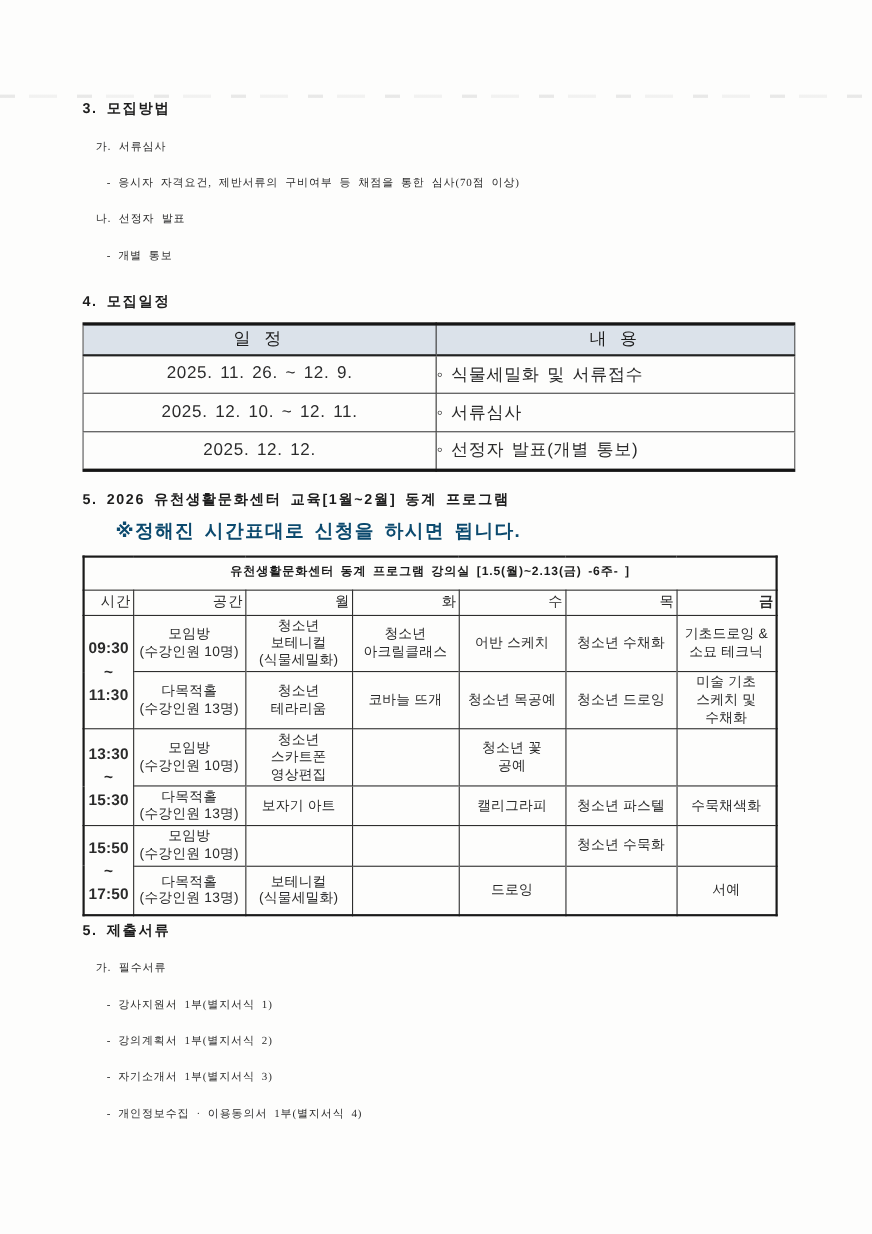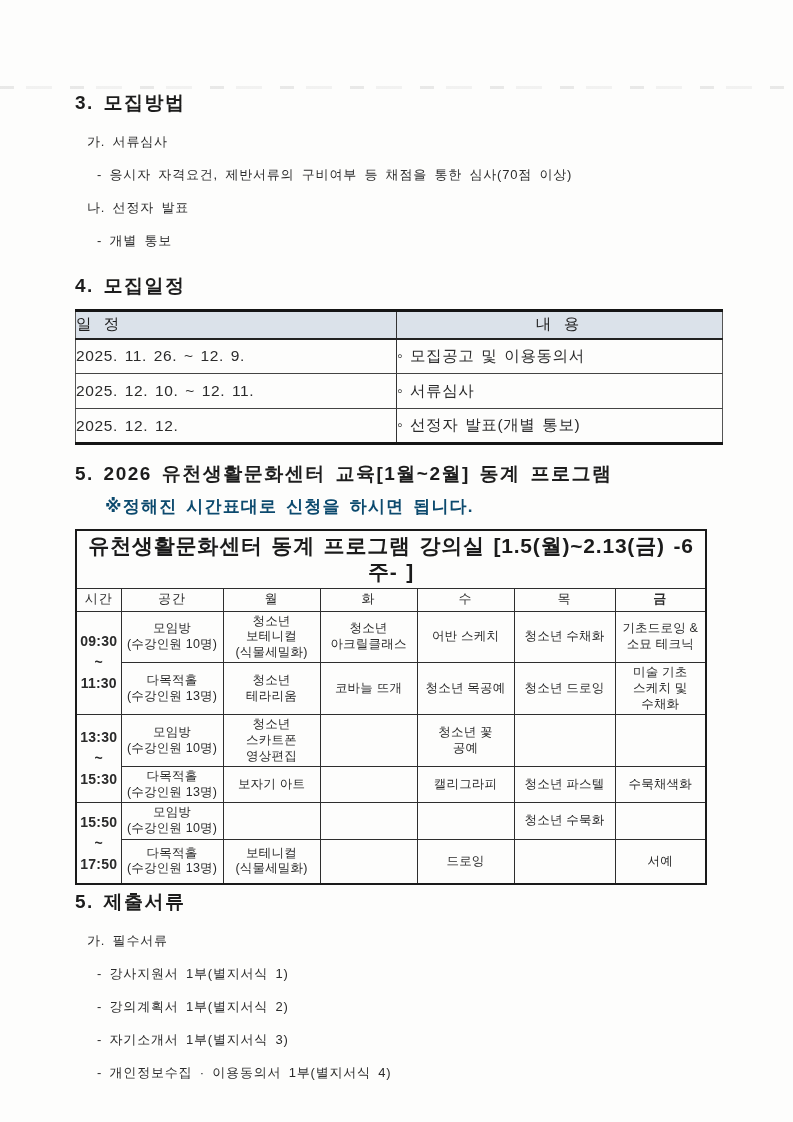--- a/index.html
+++ b/index.html
@@ -19,42 +19,42 @@
     left: 0; top: 86px;
     width: 100%; height: 3px;
     background: repeating-linear-gradient(90deg,
       rgba(120,120,120,.28) 0 14px, rgba(255,255,255,0) 14px 26px,
       rgba(140,140,140,.18) 26px 52px, rgba(255,255,255,0) 52px 70px);
     opacity: .55;
   }
   .content { padding: 0 71px 0 75px; }
 
   h2.sec {
-    font-size: 19px;
+    font-size: 13px;
     font-weight: bold;
     letter-spacing: 1.5px;
     word-spacing: 3px;
     color: #1d1d1d;
   }
   #s3 { margin-top: 90px; }
   #s4 { margin-top: 16px; }
   #s5 { margin-top: 16px; }
   #s5b { margin-top: 4px; }
 
   .plist { margin-top: 9px; }
   .plist p {
-    font-size: 13px;
+    font-size: 10px;
     line-height: 33px;
     letter-spacing: 0.8px;
     word-spacing: 3px;
     color: #2b2b2b;
     white-space: nowrap;
   }
   .lvl1 { padding-left: 12px; }
-  .lvl2 { padding-left: 22px; }
+  .lvl2 { padding-left: 22px; font-family: Liberation Serif, serif; }
 
   
   table.t1 {
     margin-top: 10px;
     width: 647px;
     border-collapse: collapse;
     table-layout: fixed;
     border-top: 3px solid #151515;
     border-bottom: 3px solid #151515;
     border-left: 1px solid #555;
@@ -71,21 +71,21 @@
   }
   table.t1 td {
     height: 35px;
     font-size: 15.5px;
     letter-spacing: 0.6px;
     word-spacing: 2px;
     border-bottom: 1px solid #444;
     color: #2b2b2b;
   }
   table.t1 tr:last-child td { border-bottom: none; }
-  table.t1 .c-date { text-align: left; border-right: 1px solid #333; }
+  table.t1 .c-date { text-align: center; border-right: 1px solid #333; }
   table.t1 th.c-date { border-right: 1px solid #333; }
   table.t1 .c-desc { text-align: left; }
 
   .note {
     margin: 8px 0 0 30px;
     font-size: 17px;
     font-weight: bold;
     letter-spacing: 1.2px;
     word-spacing: 3px;
     color: #0c4a6e;
@@ -105,31 +105,32 @@
     vertical-align: middle;
     font-size: 12.5px;
     letter-spacing: 0.2px;
     color: #2a2a2a;
     white-space: pre-line;
     line-height: 1.25;
     padding: 2px 1px;
   }
   table.t2 .tbl-title {
     height: 30px;
-    font-size: 21px;
+    font-size: 11px;
     font-weight: bold;
     letter-spacing: 0.8px;
     word-spacing: 2px;
     color: #1b1b1b;
   }
   table.t2 th.day {
     height: 23px;
     font-weight: normal;
     font-size: 13px;
     letter-spacing: 1px;
+    text-align: right;
   }
   table.t2 th.day.bold { font-weight: bold; }
   table.t2 td.time {
     font-weight: bold;
     font-size: 14px;
     line-height: 1.5;
   }
   table.t2 tr.r1 td { border-bottom: 1px dotted #9a9a9a; }
   table.t2 tr.r1 td.time { border-bottom: 1px solid #2e2e2e; }
   table.t2 tr.tall td { height: 49px; }
@@ -160,21 +161,21 @@
         </colgroup>
       <thead>
         <tr>
           <th class="c-date">일 정</th>
           <th class="c-desc" style="text-align:center">내 용</th>
         </tr>
       </thead>
       <tbody>
         <tr>
           <td class="c-date">2025. 11. 26. ~ 12. 9.</td>
-          <td class="c-desc">◦ 모집공고 및 이용동의서</td>
+          <td class="c-desc">◦ 식물세밀화 및 서류접수</td>
         </tr>
         <tr>
           <td class="c-date">2025. 12. 10. ~ 12. 11.</td>
           <td class="c-desc">◦ 서류심사</td>
         </tr>
         <tr>
           <td class="c-date">2025. 12. 12.</td>
           <td class="c-desc">◦ 선정자 발표(개별 통보)</td>
         </tr>
       </tbody>

